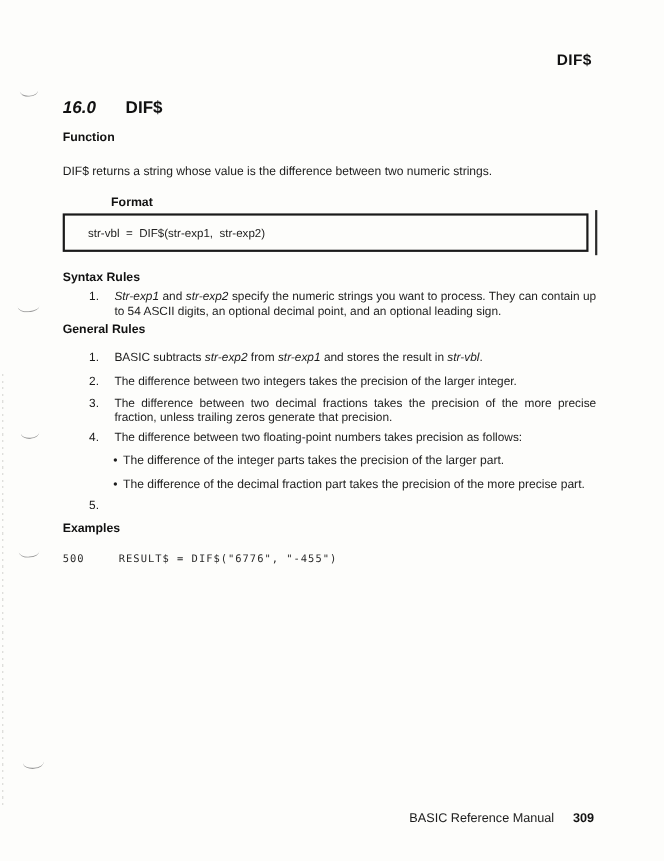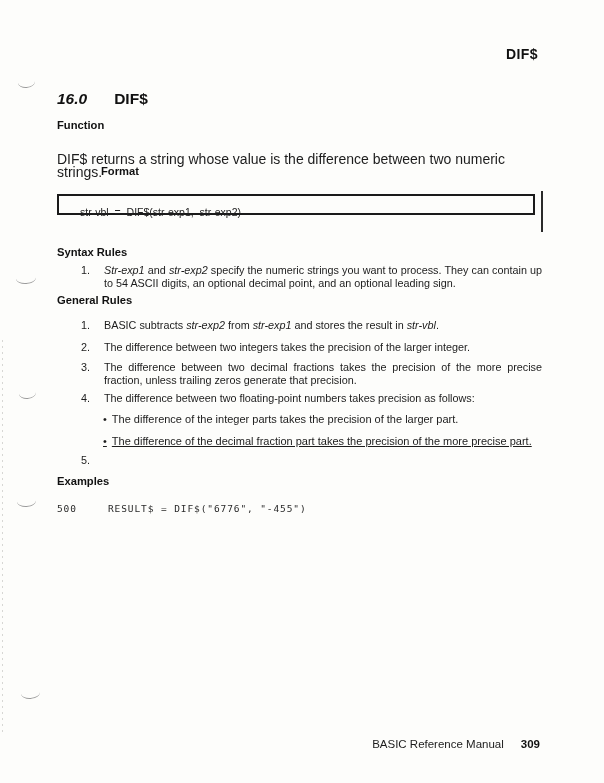--- a/index.html
+++ b/index.html
@@ -38,39 +38,39 @@
 
   .sec-h {
     position: absolute;
     left: 57px;
     margin: 0;
     font-size: 11.2px;
     font-weight: 700;
     color: #111;
   }
   #h-function { top: 119px; }
-  #h-format   { top: 165px; padding-left: 44px; }
+  #h-format   { top: 178px; padding-left: 44px; }
   #h-syntax   { top: 246px; }
   #h-general  { top: 294px; }
   #h-examples { top: 475px; }
 
   .body-text {
     position: absolute;
-    font-size: 14px;
+    font-size: 11px;
     line-height: 13px;
     color: #1c1c1c;
   }
   #p-function { top: 139px; left: 57px; width: 460px; }
 
   .format-box {
     position: absolute;
     top: 194px;
     left: 57px;
     width: 478px;
-    height: 21px;
+    height: 35px;
     border: 2px solid #1a1a1a;
     background: #fdfdfb;
   }
   .format-box .box-code {
     position: absolute;
     left: 21px;
     top: 10px;
     font-size: 10.5px;
     word-spacing: 3px;
     color: #222;
@@ -106,21 +106,21 @@
     white-space: nowrap;
   }
   .bullet-line .bullet-glyph { margin-right: 5px; }
 
   #s1-num,  #s1-text  { top: 264px; }
   #g1-num,  #g1-text  { top: 319px; }
   #g2-num,  #g2-text  { top: 341px; }
   #g3-num,  #g3-text  { top: 361px; }
   #g4-num,  #g4-text  { top: 392px; }
   #b1 { top: 413px; }
-  #b2 { top: 435px; text-decoration: underline; }
+  #b2 { top: 435px; }
   #g5-num,  #g5-text  { top: 454px; }
 
   .code-line {
     position: absolute;
     top: 503px;
     font-family: "DejaVu Sans Mono", monospace;
     font-size: 9.5px;
     letter-spacing: 0.9px;
     color: #2a2a2a;
   }

